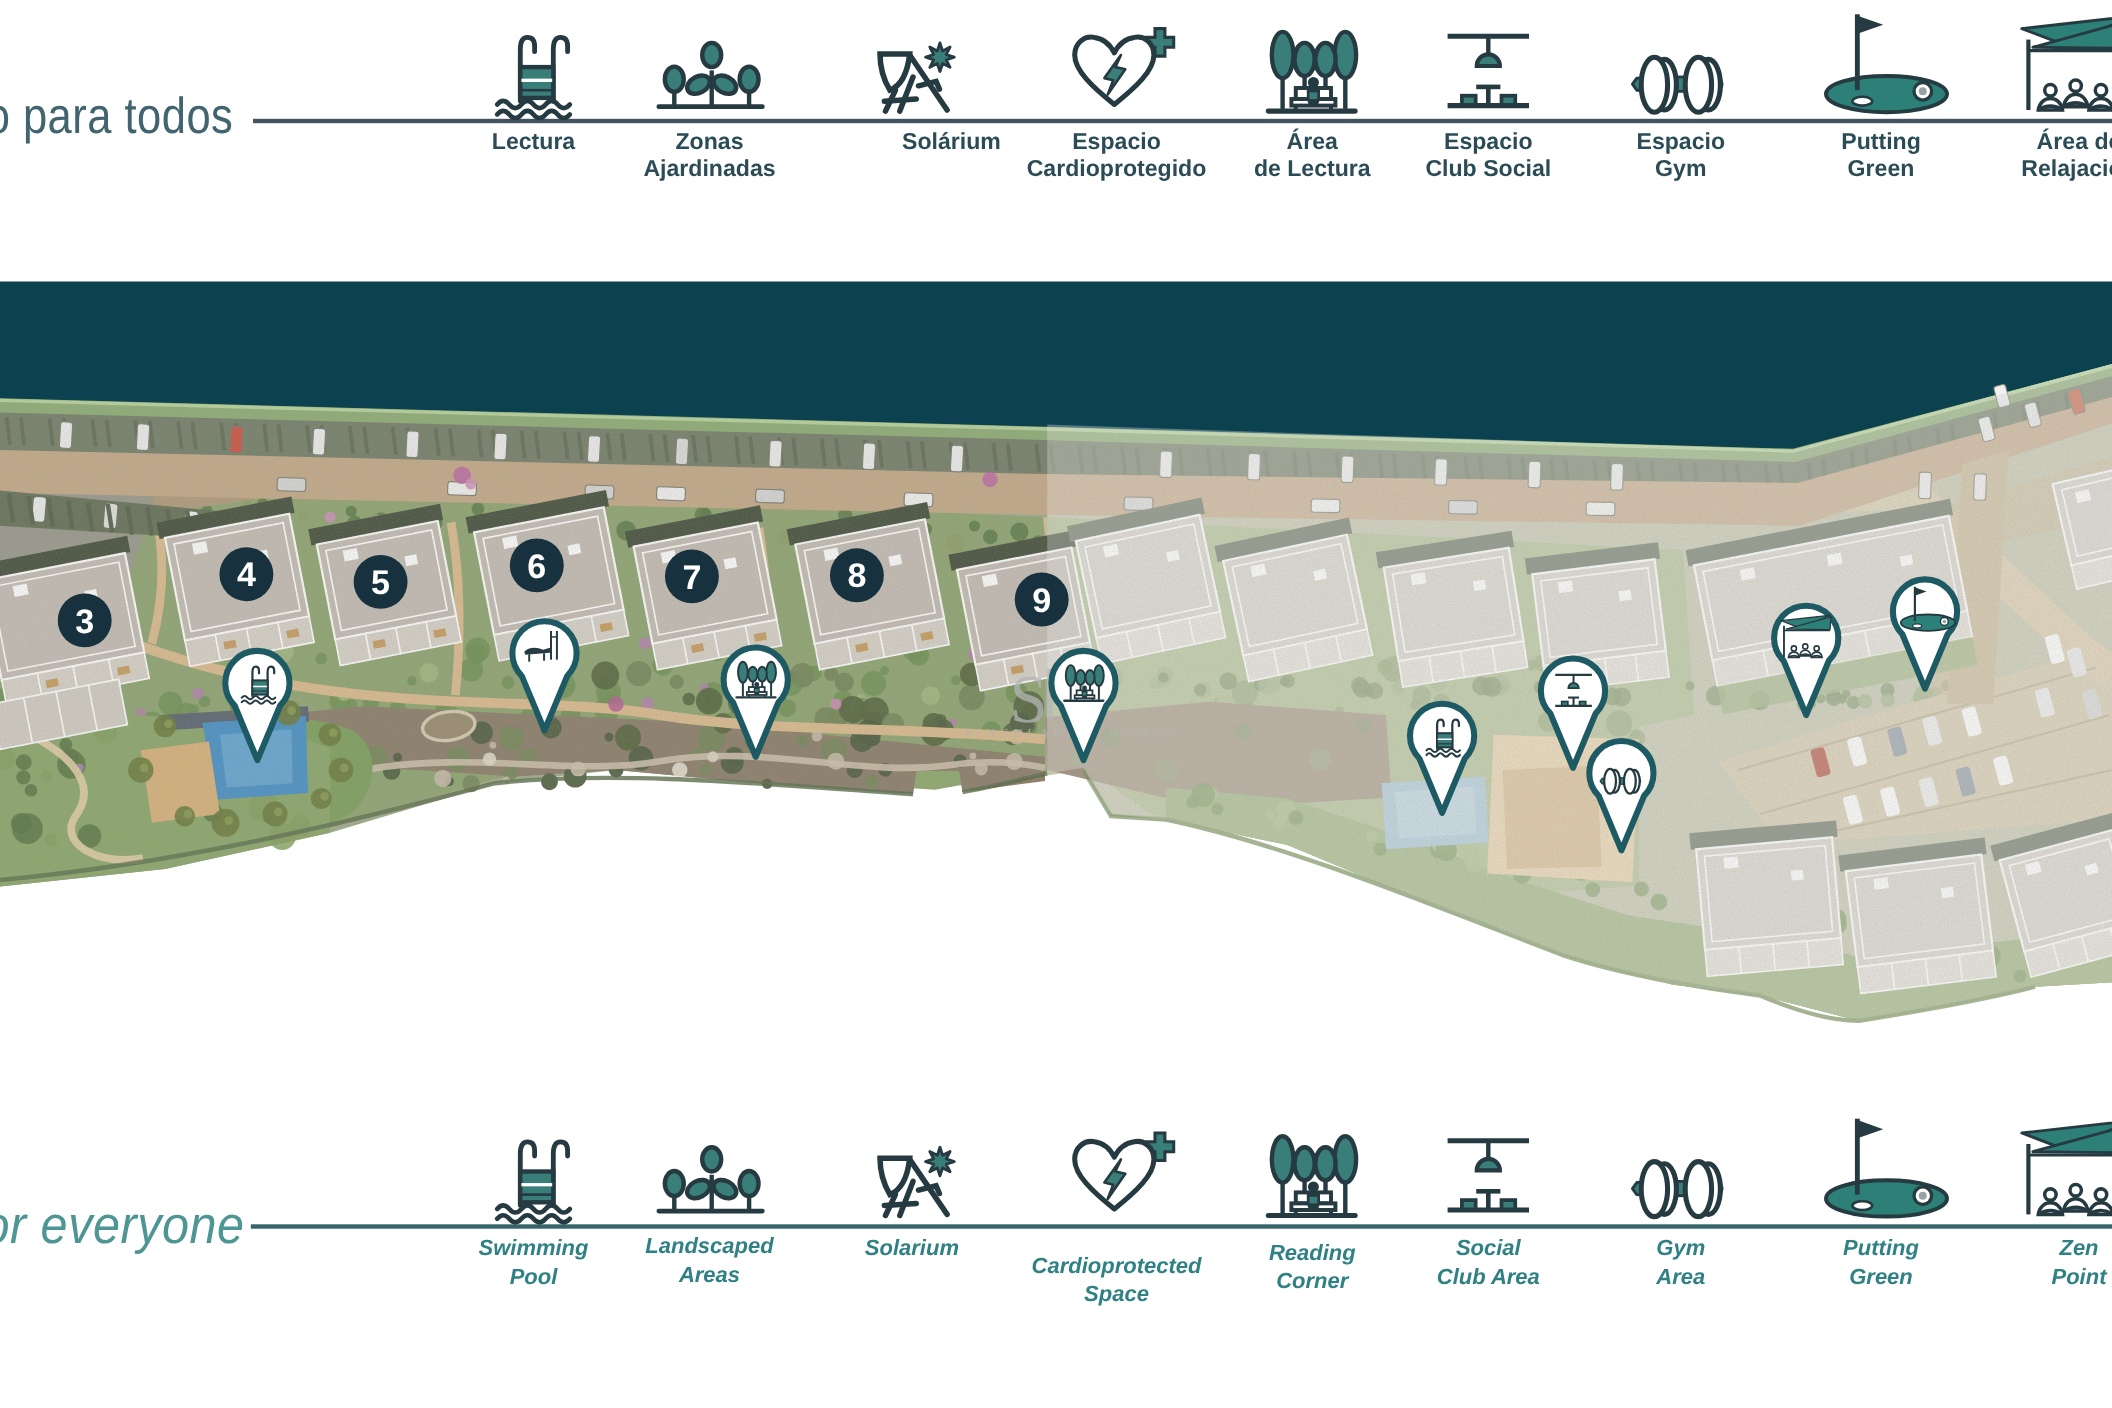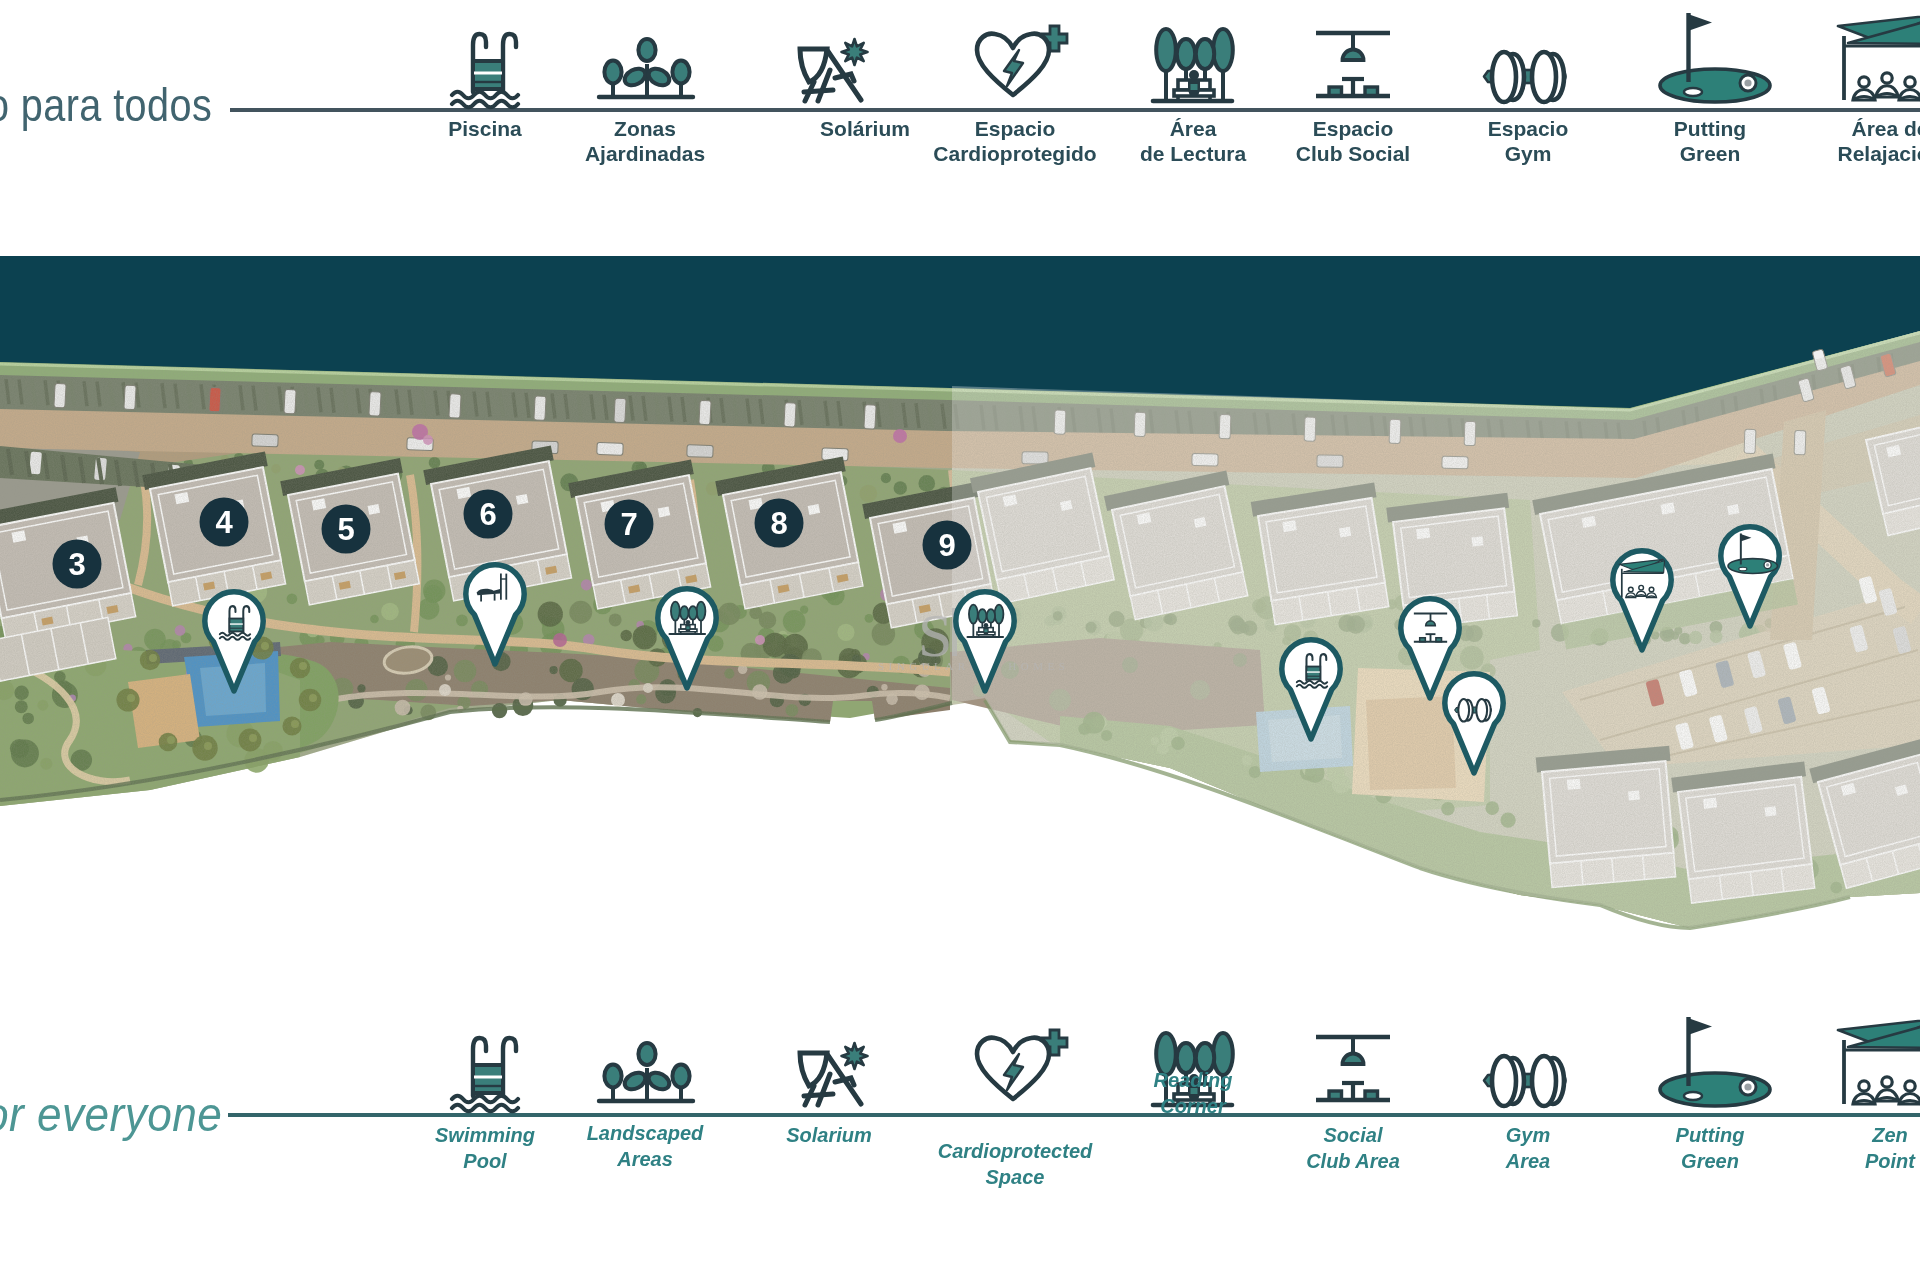--- a/index.html
+++ b/index.html
@@ -1217,21 +1217,21 @@
     </g>
 </svg>
 
 <div class="abs" style="left:-13px;top:78px;font-size:46px;color:#41646f;letter-spacing:0.5px;transform:scaleX(0.86);transform-origin:0 0;">o para todos</div>
 
 <div class="abs" style="left:230px;top:108px;width:1690px;height:3.5px;background:#43545e"></div>
 
 <svg class="icontop" style="left:435px" width="100" height="100">
     <use href="#icon-pool"></use>
   </svg>
-<div class="toplabel" style="left:375px;top:116px">Piscina</div>
+<div class="toplabel" style="left:375px;top:116px">Lectura</div>
 
 <svg class="icontop" style="left:595px" width="100" height="100">
     <use href="#icon-trees"></use>
   </svg>
 <div class="toplabel" style="left:535px;top:116px">Zonas<br>Ajardinadas</div>
 
 <svg class="icontop" style="left:779px" width="100" height="100">
     <use href="#icon-solarium"></use>
   </svg>
 <div class="toplabel" style="left:755px;top:116px">Solárium</div>
@@ -1286,21 +1286,21 @@
 <div class="botlabel" style="left:719px;top:1122px">Solarium</div>
 
 <svg class="iconbot" style="left:965px" width="100" height="100">
     <use href="#icon-heart"></use>
   </svg>
 <div class="botlabel" style="left:905px;top:1138px">Cardioprotected<br>Space</div>
 
 <svg class="iconbot" style="left:1143px" width="100" height="100">
     <use href="#icon-reading"></use>
   </svg>
-<div class="botlabel" style="left:1083px;top:1067px">Reading<br>Corner</div>
+<div class="botlabel" style="left:1083px;top:1126px">Reading<br>Corner</div>
 
 <svg class="iconbot" style="left:1303px" width="100" height="100">
     <use href="#icon-social"></use>
   </svg>
 <div class="botlabel" style="left:1243px;top:1122px">Social<br>Club Area</div>
 
 <svg class="iconbot" style="left:1478px" width="100" height="100">
     <use href="#icon-gym"></use>
   </svg>
 <div class="botlabel" style="left:1418px;top:1122px">Gym<br>Area</div>

